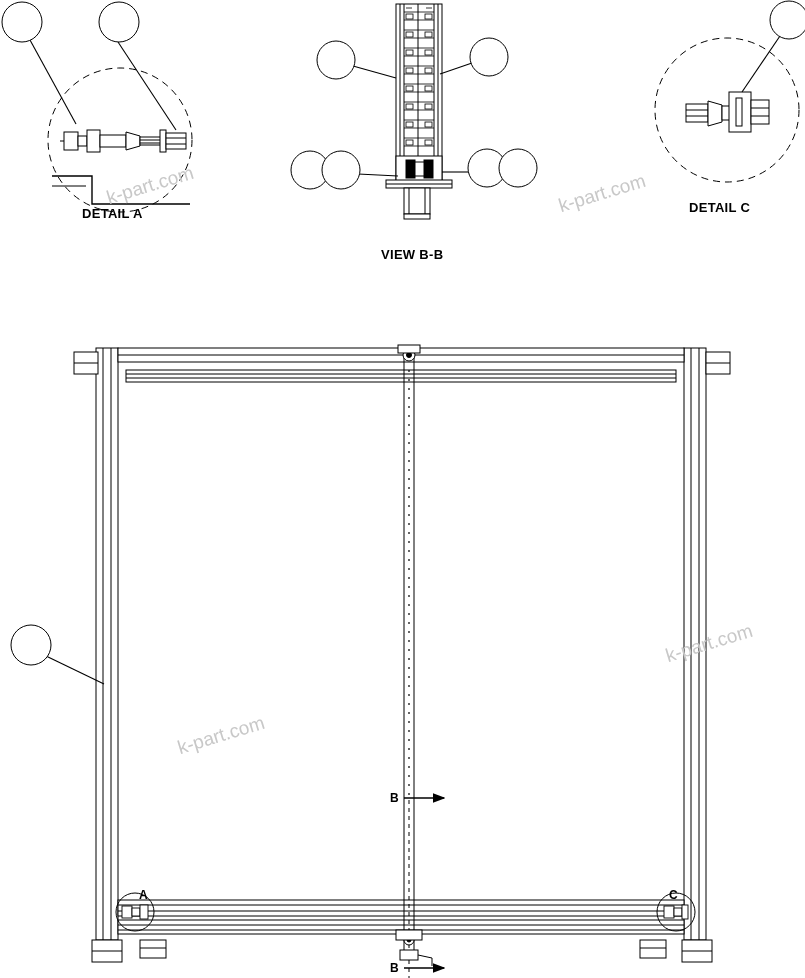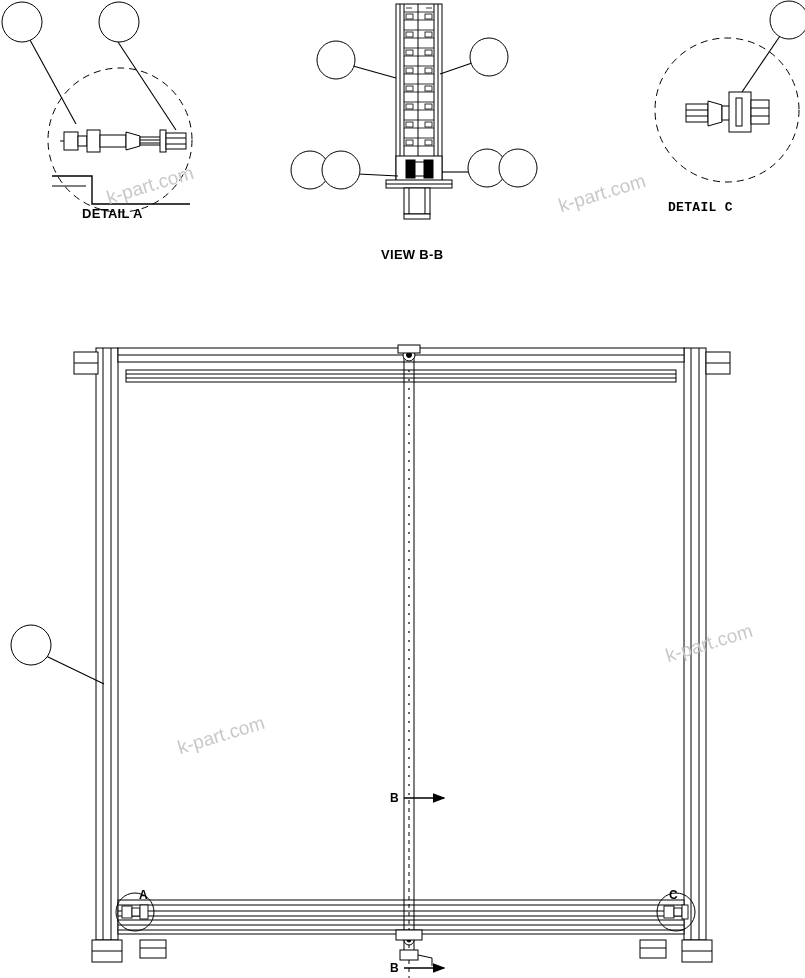--- a/index.html
+++ b/index.html
@@ -259,21 +259,21 @@
         <circle cx="518" cy="168" r="19"></circle>
         <circle cx="789" cy="20" r="19"></circle>
         <circle cx="31" cy="645" r="20"></circle>
       </g>
 
     </g>
   </svg>
 
   <div class="lbl" style="left:82px; top:206px;">DETAIL A</div>
   <div class="lbl" style="left:381px; top:247px;">VIEW B-B</div>
-  <div class="lbl" style="left:668px; top:200px;font-family:Liberation Mono, monospace;">DETAIL C</div>
+  <div class="lbl" style="left:689px; top:200px;">DETAIL C</div>
 
   <div class="lbl small" style="left:390px; top:791px;">B</div>
   <div class="lbl small" style="left:390px; top:961px;">B</div>
   <div class="lbl small" style="left:139px; top:888px;">A</div>
   <div class="lbl small" style="left:669px; top:888px;">C</div>
 
   <div class="wm" style="left:104px; top:188px; transform: rotate(-17deg);">k-part.com</div>
   <div class="wm" style="left:556px; top:196px; transform: rotate(-17deg);">k-part.com</div>
   <div class="wm" style="left:175px; top:738px; transform: rotate(-17deg);">k-part.com</div>
   <div class="wm" style="left:663px; top:646px; transform: rotate(-17deg);">k-part.com</div>

